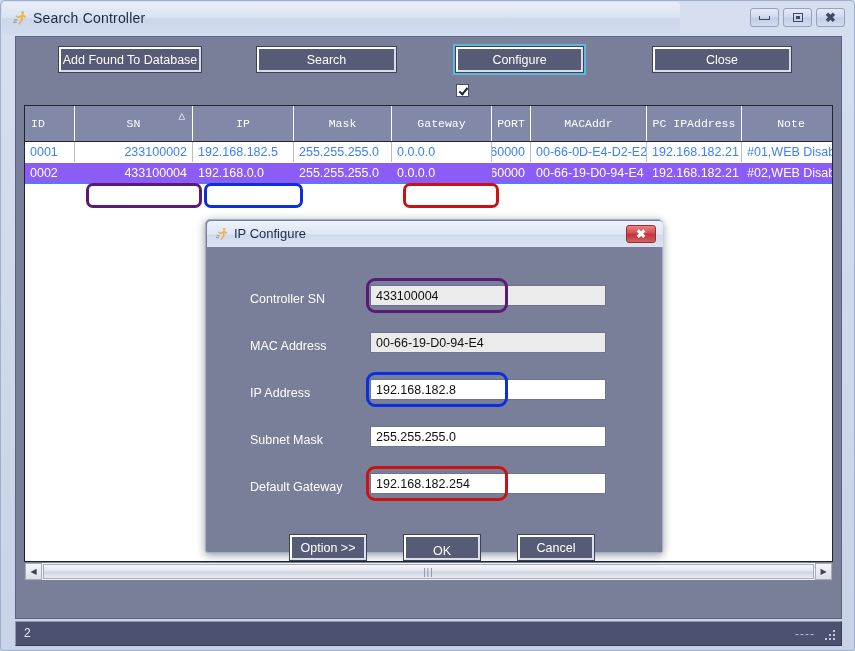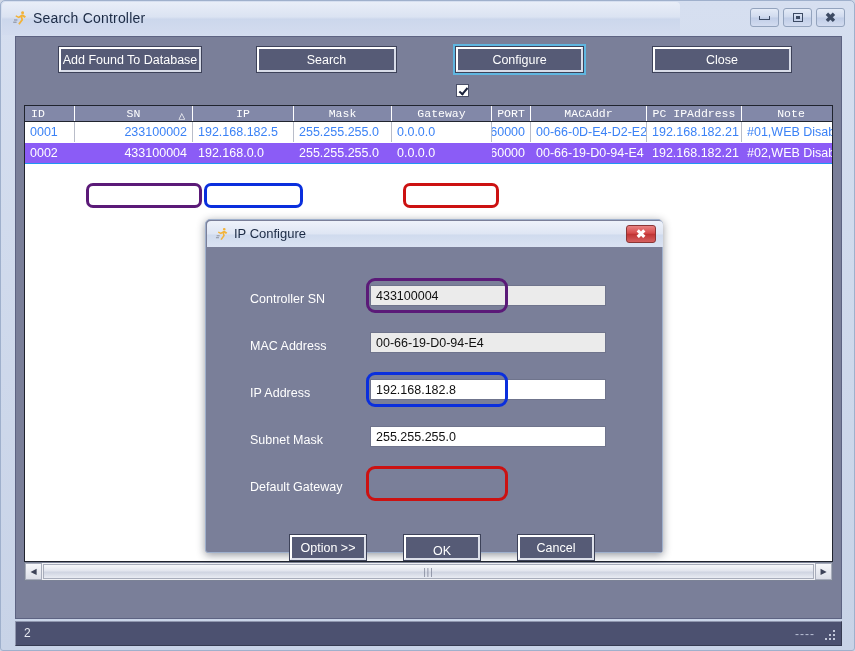--- a/index.html
+++ b/index.html
@@ -148,21 +148,21 @@
     position: absolute;
     left: 8px; top: 68px;
     width: 809px; height: 457px;
     background: #ffffff;
     border: 1px solid #20242e;
     box-sizing: border-box;
     overflow: hidden;
   }
   #list-header {
     display: flex;
-    height: 16px;
+    height: 36px;
     background: #8288a8;
     border-bottom: 1px solid #20242e;
     box-sizing: border-box;
   }
   .hcell {
     position: relative;
     box-sizing: border-box;
     color: #ffffff;
     font-family: "Liberation Mono", monospace;
     font-size: 11.5px;
@@ -528,20 +528,21 @@
             <div class="field-label">IP Address</div>
             <div class="field-input editable">192.168.182.8</div>
             <div class="fanno" style="left: 158px; top: -7px; width: 142px; height: 35px; border: 3px solid rgb(10, 47, 221);"></div>
           </div>
           <div class="field-row" style="top: 179px;">
             <div class="field-label">Subnet Mask</div>
             <div class="field-input editable">255.255.255.0</div>
           </div>
           <div class="field-row" style="top: 226px;">
             <div class="field-label">Default Gateway</div>
+            <div class="field-input editable">192.168.182.254</div>
             <div class="fanno" style="left: 158px; top: -7px; width: 142px; height: 35px; border: 3px solid rgb(204, 17, 17);"></div>
           </div>
         </div>
 
       <div class="dlg-btn" id="btn-option">
         <span>Option &gt;&gt;</span>
       </div>
       <div class="dlg-btn" id="btn-ok">
         <span>OK</span>
       </div>

